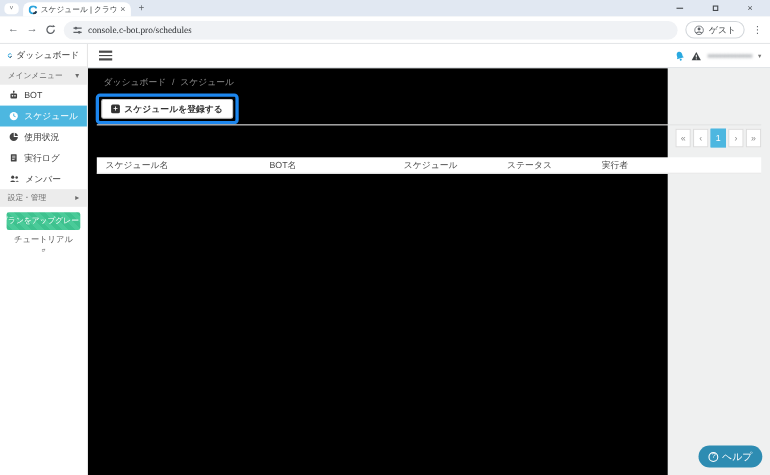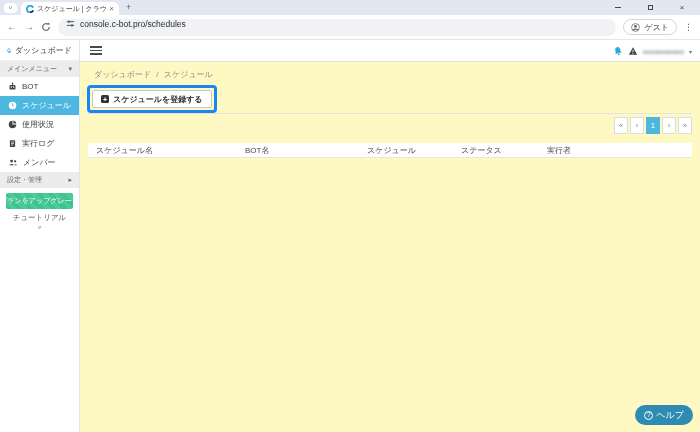--- a/index.html
+++ b/index.html
@@ -19,29 +19,29 @@
   .tab-close { font-size:8px; color:#5f6368; line-height:1; }
   .newtab { position:absolute; left:126px; top:2px; font-size:9px; color:#5f6368; }
   .win-controls { position:absolute; right:2px; top:0; height:15px; display:flex; }
   .win-btn { width:32px; height:15px; display:flex; align-items:center; justify-content:center; color:#45494d; font-size:8px; }
   .maxbox { width:5px; height:5px; border:1px solid #45494d; display:block; }
   .minbar { width:6px; height:1px; background:#45494d; display:block; }
 
   .toolbar { position:absolute; left:0; top:15px; width:700px; height:25px; background:#fff;
     border-bottom:1px solid #e4e6e8; display:flex; align-items:center; padding:0 7px; gap:7px; }
   .nav-glyph { font-size:10px; color:#5f6368; line-height:1; }
-  .url-pill { flex:1; height:17px; background:#f0f2f5; border-radius:9px; display:flex; align-items:flex-start;
-    gap:5px; padding:0 8px; min-width:0; }
+  .url-pill { flex:1; height:17px; background:#f0f2f5; border-radius:9px; display:flex; align-items:center;
+    gap:5px; padding:0 8px; min-width:0;font-family:Liberation Serif, serif; }
   .url-text { font-size:8.5px; color:#2a2d30; white-space:nowrap; overflow:hidden; }
   .guest-pill { height:16px; border:1px solid #d3d7db; border-radius:9px; display:flex; align-items:center;
     gap:4px; padding:0 7px; font-size:8px; color:#3c4043; white-space:nowrap; }
   .kebab { font-size:9px; color:#5f6368; letter-spacing:0; }
 
   
-  .app { position:absolute; left:0; top:40px; width:700px; height:392px; background:#fef9c3; }
+  .app { position:absolute; left:0; top:40px; width:607px; height:392px; background:#000000; }
 
   .sidebar { position:absolute; left:0; top:0; width:80px; height:392px; background:#fff; border-right:1px solid #e5e5e5; }
   .brand { height:21px; display:flex; align-items:center; gap:4px; padding:0 7px; border-bottom:1px solid #f1f1f1; }
   .brand-label { font-size:8px; color:#3a3a3a; white-space:nowrap; }
   .side-section { height:16px; background:#ececec; display:flex; align-items:center; justify-content:space-between;
     padding:0 7px; font-size:7px; color:#6b6b6b; }
   .menu-item { height:19px; display:flex; align-items:center; gap:5px; padding:0 8px; font-size:8px; color:#3f3f3f; white-space:nowrap; }
   .menu-item.active { background:#4db7e0; color:#fff; }
   .menu-icon { display:flex; align-items:center; }
   .upgrade-btn { margin:5px 6px 4px 6px; height:16px; border-radius:2px; color:#fff; font-size:7px;

